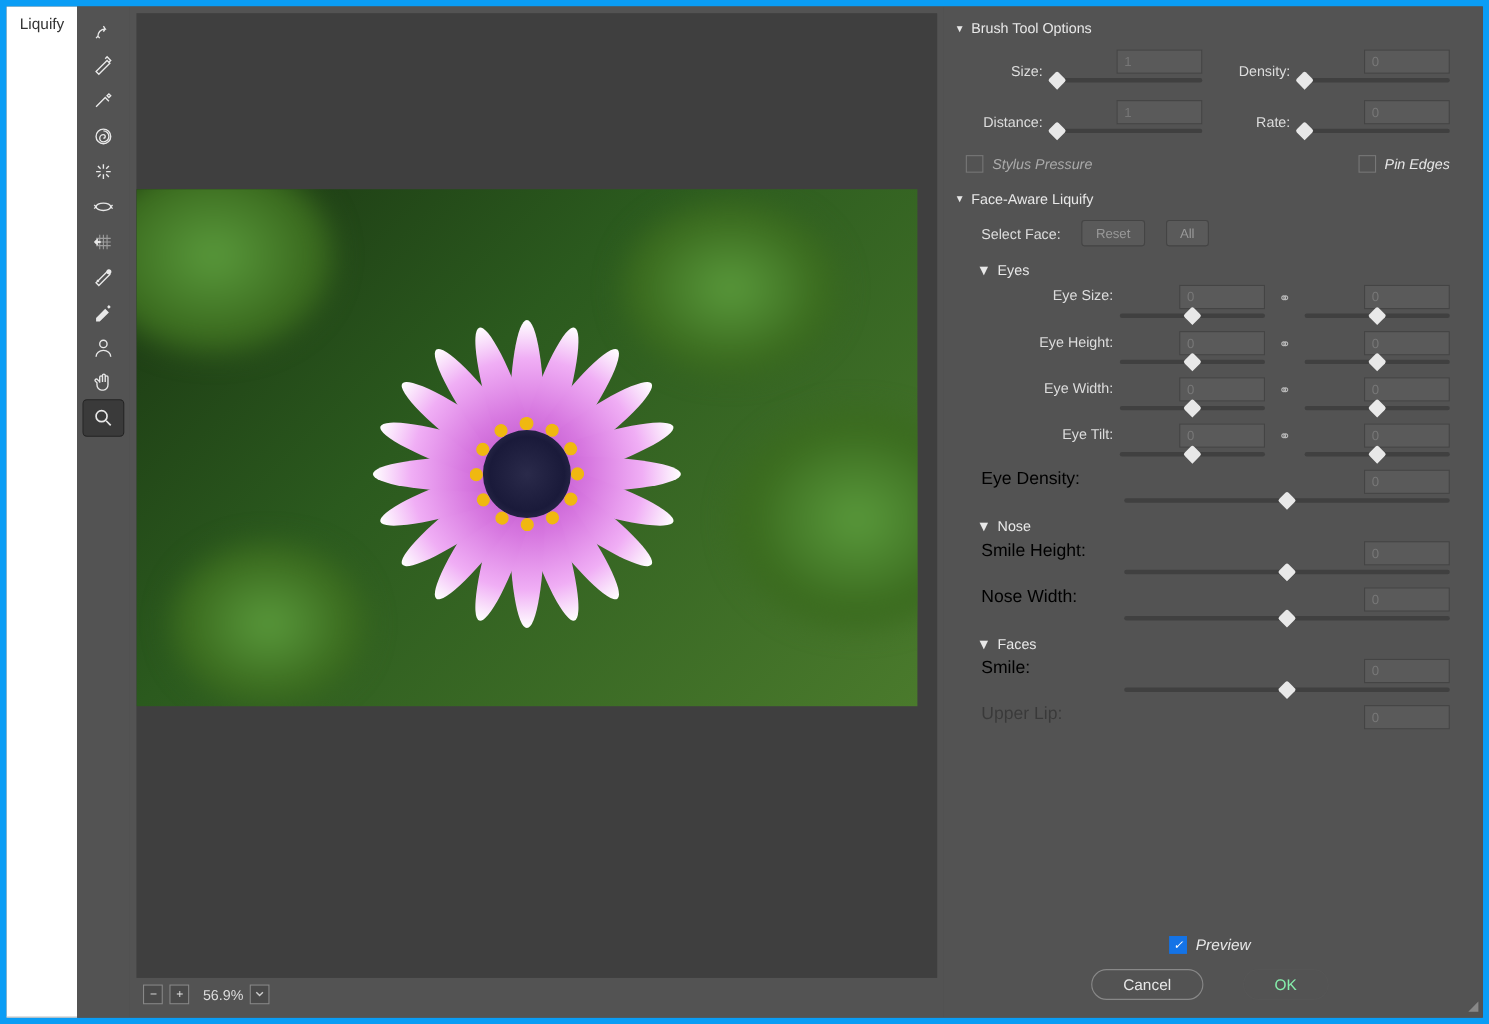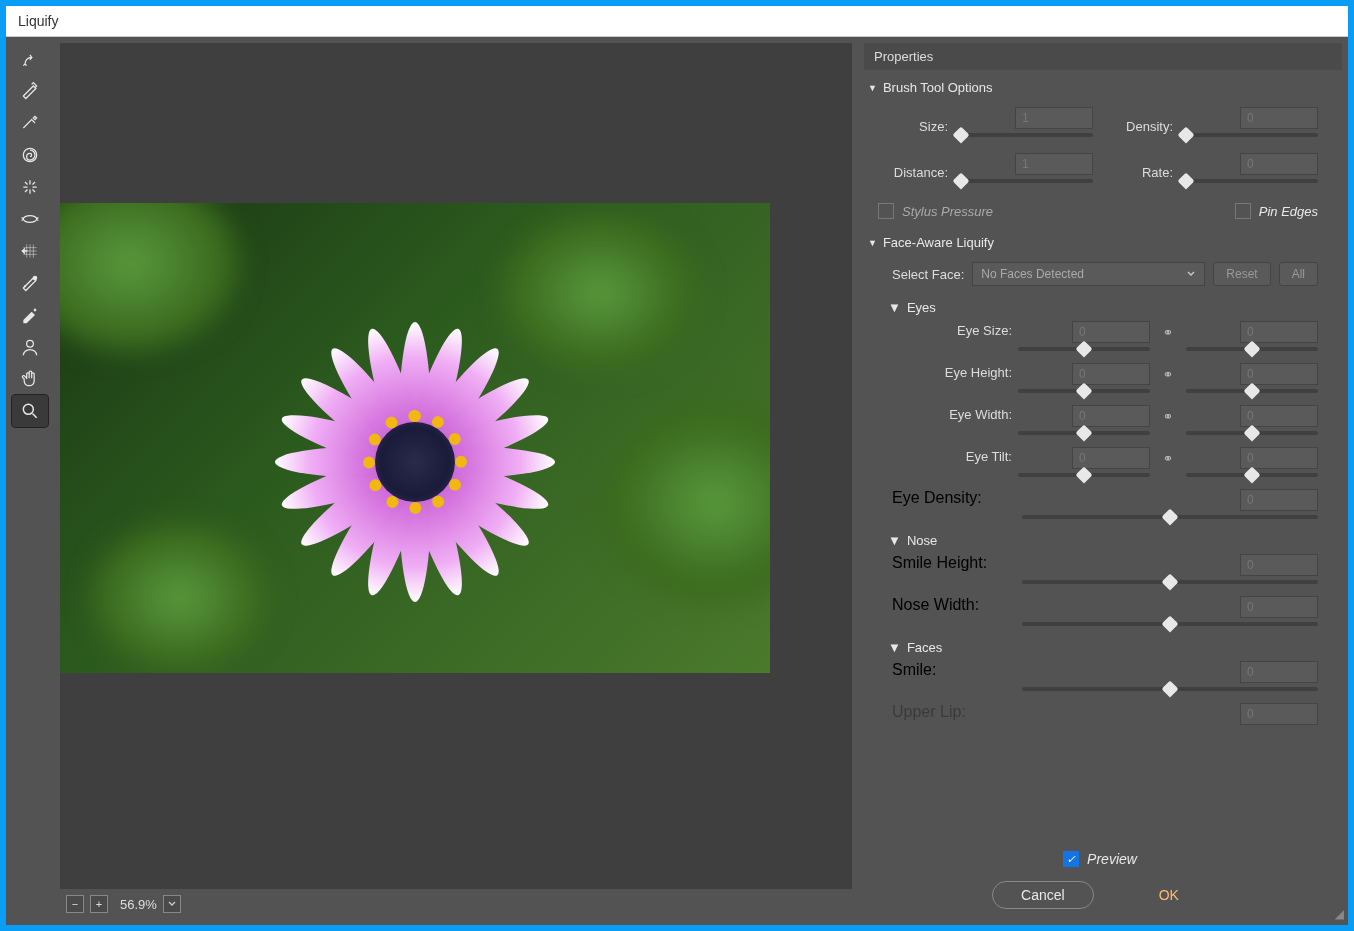--- a/index.html
+++ b/index.html
@@ -1,17 +1,17 @@
 <!DOCTYPE html>
 <html><head>
 <meta charset="utf-8">
 <style>
 * { box-sizing: border-box; margin: 0; padding: 0; font-family: -apple-system, "Segoe UI", sans-serif; }
 body { background: #0a9df5; padding: 6px; width: 1354px; height: 931px; overflow: hidden; }
-.window { width: 100%; height: 100%; background: #535353; display: flex; flex-direction: column; }
+.window { width: 100%; height: 100%; background: #535353; display: flex; }
 .titlebar { background: #fff; padding: 7px 12px; font-size: 14px; color: #333; border-bottom: 1px solid #ccc; }
 .content { flex: 1; display: flex; background: #535353; min-height: 0; }
 .toolbar { width: 48px; background: #535353; padding-top: 6px; display: flex; flex-direction: column; align-items: center; gap: 0; }
 .tool { width: 36px; height: 32px; display: flex; align-items: center; justify-content: center; color: #e8e8e8; cursor: pointer; border-radius: 3px; }
 .tool.selected { background: #3a3a3a; outline: 1px solid #222; }
 .tool svg { width: 20px; height: 20px; }
 .canvas-area { flex: 1; background: #535353; position: relative; padding: 6px; display: flex; flex-direction: column; }
 .canvas-frame { flex: 1; background: #3f3f3f; position: relative; overflow: hidden; }
 .canvas-img { position: absolute; left: 0; top: 160px; width: 710px; height: 470px; background: linear-gradient(135deg,#1a3512 0%,#2b5a1e 40%,#4a7a2c 100%); overflow: hidden; }
 .flower { position:absolute; left:50%; top:55%; width:340px; height:340px; transform:translate(-50%,-50%); }
@@ -35,35 +35,35 @@
 .slider-cell { display:flex; flex-direction:column; gap:2px; }
 .num-input { width: 78px; height: 22px; background:#5a5a5a; border:1px solid #444; color:#999; padding:0 6px; font-size:12px; align-self:flex-end; }
 .num-input[disabled]{color:#777}
 .slider { position:relative; height:14px; }
 .track { position:absolute; top:2px; left:0; right:0; height:4px; background:#404040; border-radius:2px; }
 .thumb { position:absolute; top:-2px; width:12px; height:12px; background:#e8e8e8; transform:translateX(-50%) rotate(45deg); border-radius:2px 2px 0 2px; }
 .chk-row { display:flex; justify-content:space-between; padding:4px 14px 10px 14px; color:#aaa; font-size:13px; }
 .chk { display:flex; gap:8px; align-items:center;font-style:italic; }
 .cbox { width:16px; height:16px; border:1px solid #777; background:transparent; cursor:pointer; display:inline-flex; align-items:center; justify-content:center; }
 .cbox.checked { background:#1473e6; border-color:#1473e6; color:#fff; font-size:11px; }
-.face-row { display:flex; align-items:center; gap:8px; padding:6px 14px 10px 28px; }
+.face-row { display:flex; align-items:center; gap:19px; padding:6px 14px 10px 28px; }
 .face-row .lab { color:#ddd; font-size:13px; }
 .dd { flex:1; height:24px; background:#5a5a5a; border:1px solid #444; color:#aaa; font-size:12px; padding:0 8px; display:flex; align-items:center; justify-content:space-between; cursor:pointer; }
 .btn-small { height:24px; padding:0 12px; background:#5a5a5a; border:1px solid #444; color:#999; font-size:12px; cursor:pointer; border-radius:3px; }
 .eye-row { display:grid; grid-template-columns: 120px 1fr 24px 1fr; gap:6px; align-items:start; padding:2px 14px 2px 28px; }
 .eye-row .lab { color:#ddd; font-size:13px; text-align:right; padding-top:2px; }
 .link-icon { display:flex; align-items:center; justify-content:center; color:#bbb; font-size:13px; height:22px; }
 .single-row { display:grid; grid-template-columns: 120px 1fr; gap:10px; padding:2px 14px 2px 28px; align-items:start; }
 .single-row .slider-cell .num-input { align-self:flex-end; }
 .slider-cell.wide .num-input { width:78px; }
 .footer { position:absolute; bottom:8px; left:0; right:6px; display:flex; flex-direction:column; align-items:center; gap:14px; padding:8px 0; }
 .footer .chk { color:#e8e8e8; font-size:14px; }
 .footer-btns { display:flex; gap:36px; }
 .pill { height:28px; padding:0 28px; border-radius:14px; border:1px solid #888; background:transparent; color:#e8e8e8; font-size:14px; cursor:pointer; }
-.pill.disabled { color:#fdba74; border-color:#555; }
+.pill.disabled { color:#86efac; border-color:#555; }
 .resize-grip { position:absolute; right:4px; bottom:4px; color:#888; font-size:12px; }
 </style>
 </head>
 <body>
 
 <div class="window">
   <div class="titlebar">Liquify</div>
   <div class="content">
 
     <div class="toolbar">
@@ -173,21 +173,20 @@
         <span class="zoom-val">56.9%</span>
         <span class="zoom-dd">
             <svg width="10" height="10" viewBox="0 0 10 10">
               <path d="M2 3l3 3 3-3" fill="none" stroke="#ccc" stroke-width="1.3"></path>
             </svg>
           </span>
       </div>
     </div>
 
     <div class="panel">
-      <div class="panel-title">Properties</div>
       <div class="panel-scroll">
         <div class="section-head">
             <span class="tri">▼</span>
             <span>Brush Tool Options</span>
           </div>
         <div class="brush-grid">
           <span class="lab">Size:</span>
           <div class="slider-cell">
               <input class="num-input" disabled="" value="1" style="">
               <div class="slider">
@@ -230,26 +229,20 @@
               <span>Pin Edges</span>
             </label>
         </div>
 
         <div class="section-head">
             <span class="tri">▼</span>
             <span>Face-Aware Liquify</span>
           </div>
         <div class="face-row">
           <span class="lab">Select Face:</span>
-          <div class="dd">
-              <span>No Faces Detected</span>
-              <svg width="10" height="10" viewBox="0 0 10 10">
-                <path d="M2 3l3 3 3-3" fill="none" stroke="#ccc" stroke-width="1.3"></path>
-              </svg>
-            </div>
           <button class="btn-small">Reset</button>
           <button class="btn-small">All</button>
         </div>
 
         <div class="sub-head">
             <span class="tri">▼</span>
             <span>Eyes</span>
           </div>
         <div class="eye-row">
           <span class="lab">Eye Size:</span>

